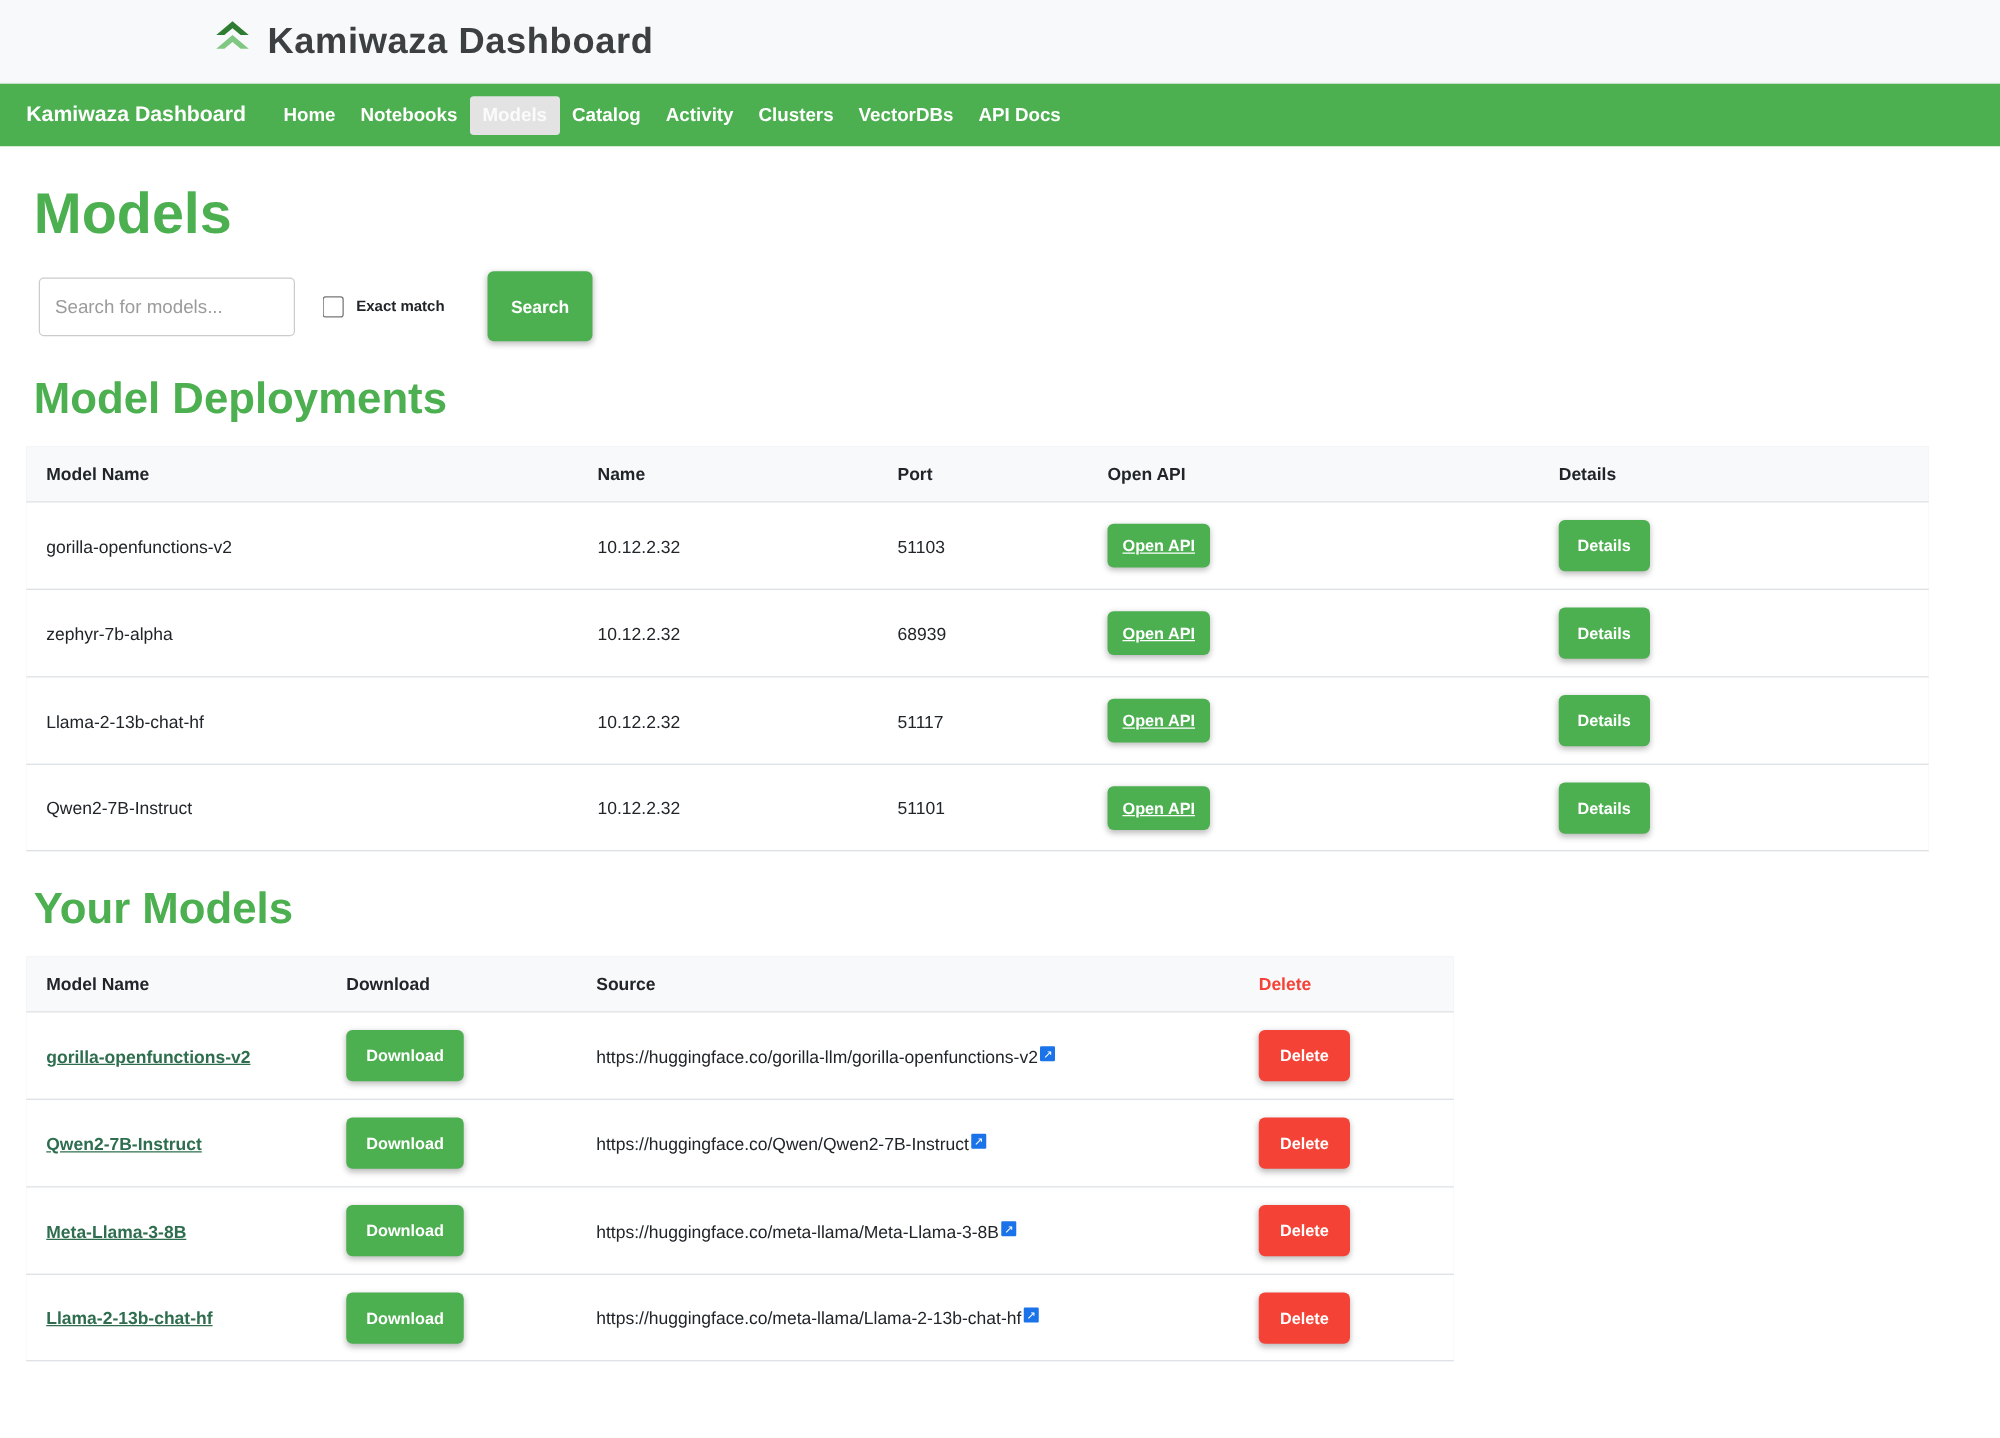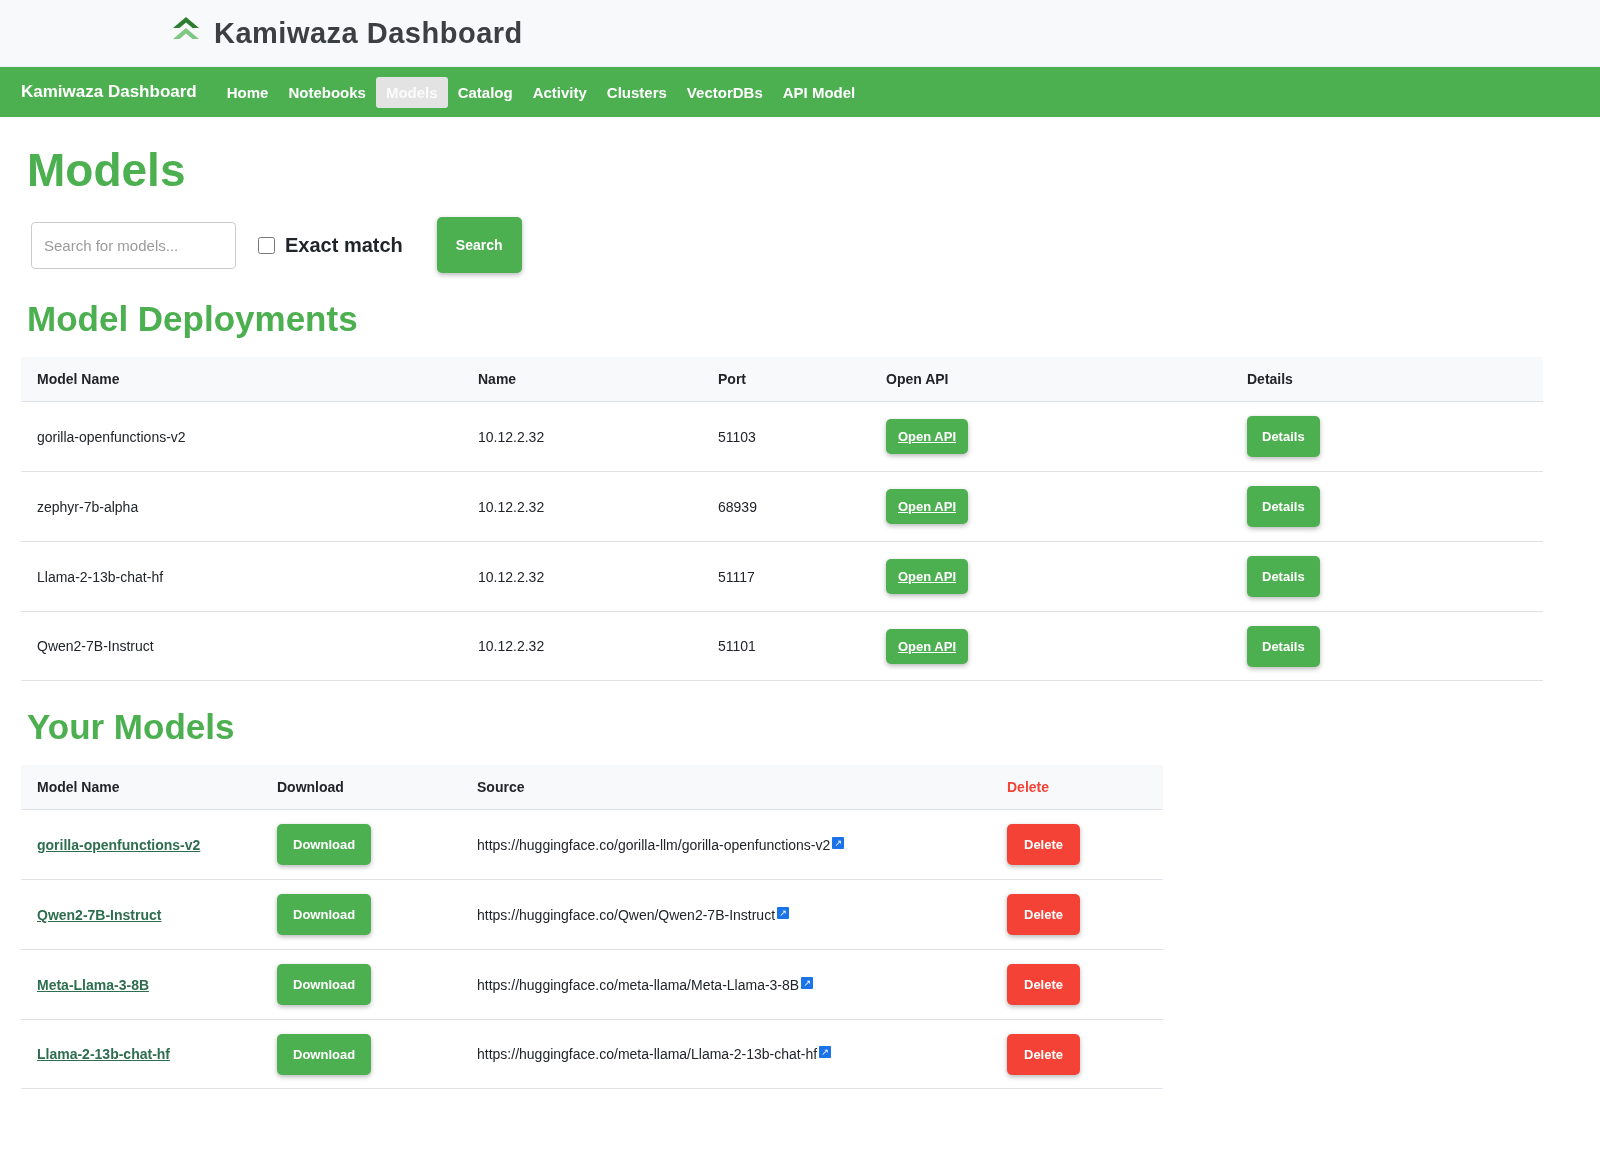--- a/index.html
+++ b/index.html
@@ -91,21 +91,21 @@
   }
   .search-input::placeholder { color: #9b9b9b; }
   .exact-check {
     width: 17px; height: 17px;
     margin-left: 22px;
     accent-color: #4caf50;
     cursor: pointer;
   }
   .exact-label {
     margin-left: 10px;
-    font-size: 20px;
+    font-size: 12px;
     font-weight: 600;
     color: #212529;
   }
 
   
   .btn {
     border: none;
     border-radius: 5px;
     color: #ffffff;
     font-family: "Liberation Sans", sans-serif;
@@ -191,21 +191,21 @@
 
 <nav class="navbar">
   <span class="nav-brand">Kamiwaza Dashboard</span>
   <a class="nav-link">Home</a>
   <a class="nav-link">Notebooks</a>
   <a class="nav-link active">Models</a>
   <a class="nav-link">Catalog</a>
   <a class="nav-link">Activity</a>
   <a class="nav-link">Clusters</a>
   <a class="nav-link">VectorDBs</a>
-  <a class="nav-link">API Model</a>
+  <a class="nav-link">API Docs</a>
 </nav>
 
 <main class="main">
 
   <h1 class="page-title">Models</h1>
 
   <div class="search-row">
     <input class="search-input" type="text" placeholder="Search for models..." style="">
     <input class="exact-check" type="checkbox" style="">
     <span class="exact-label">Exact match</span>

